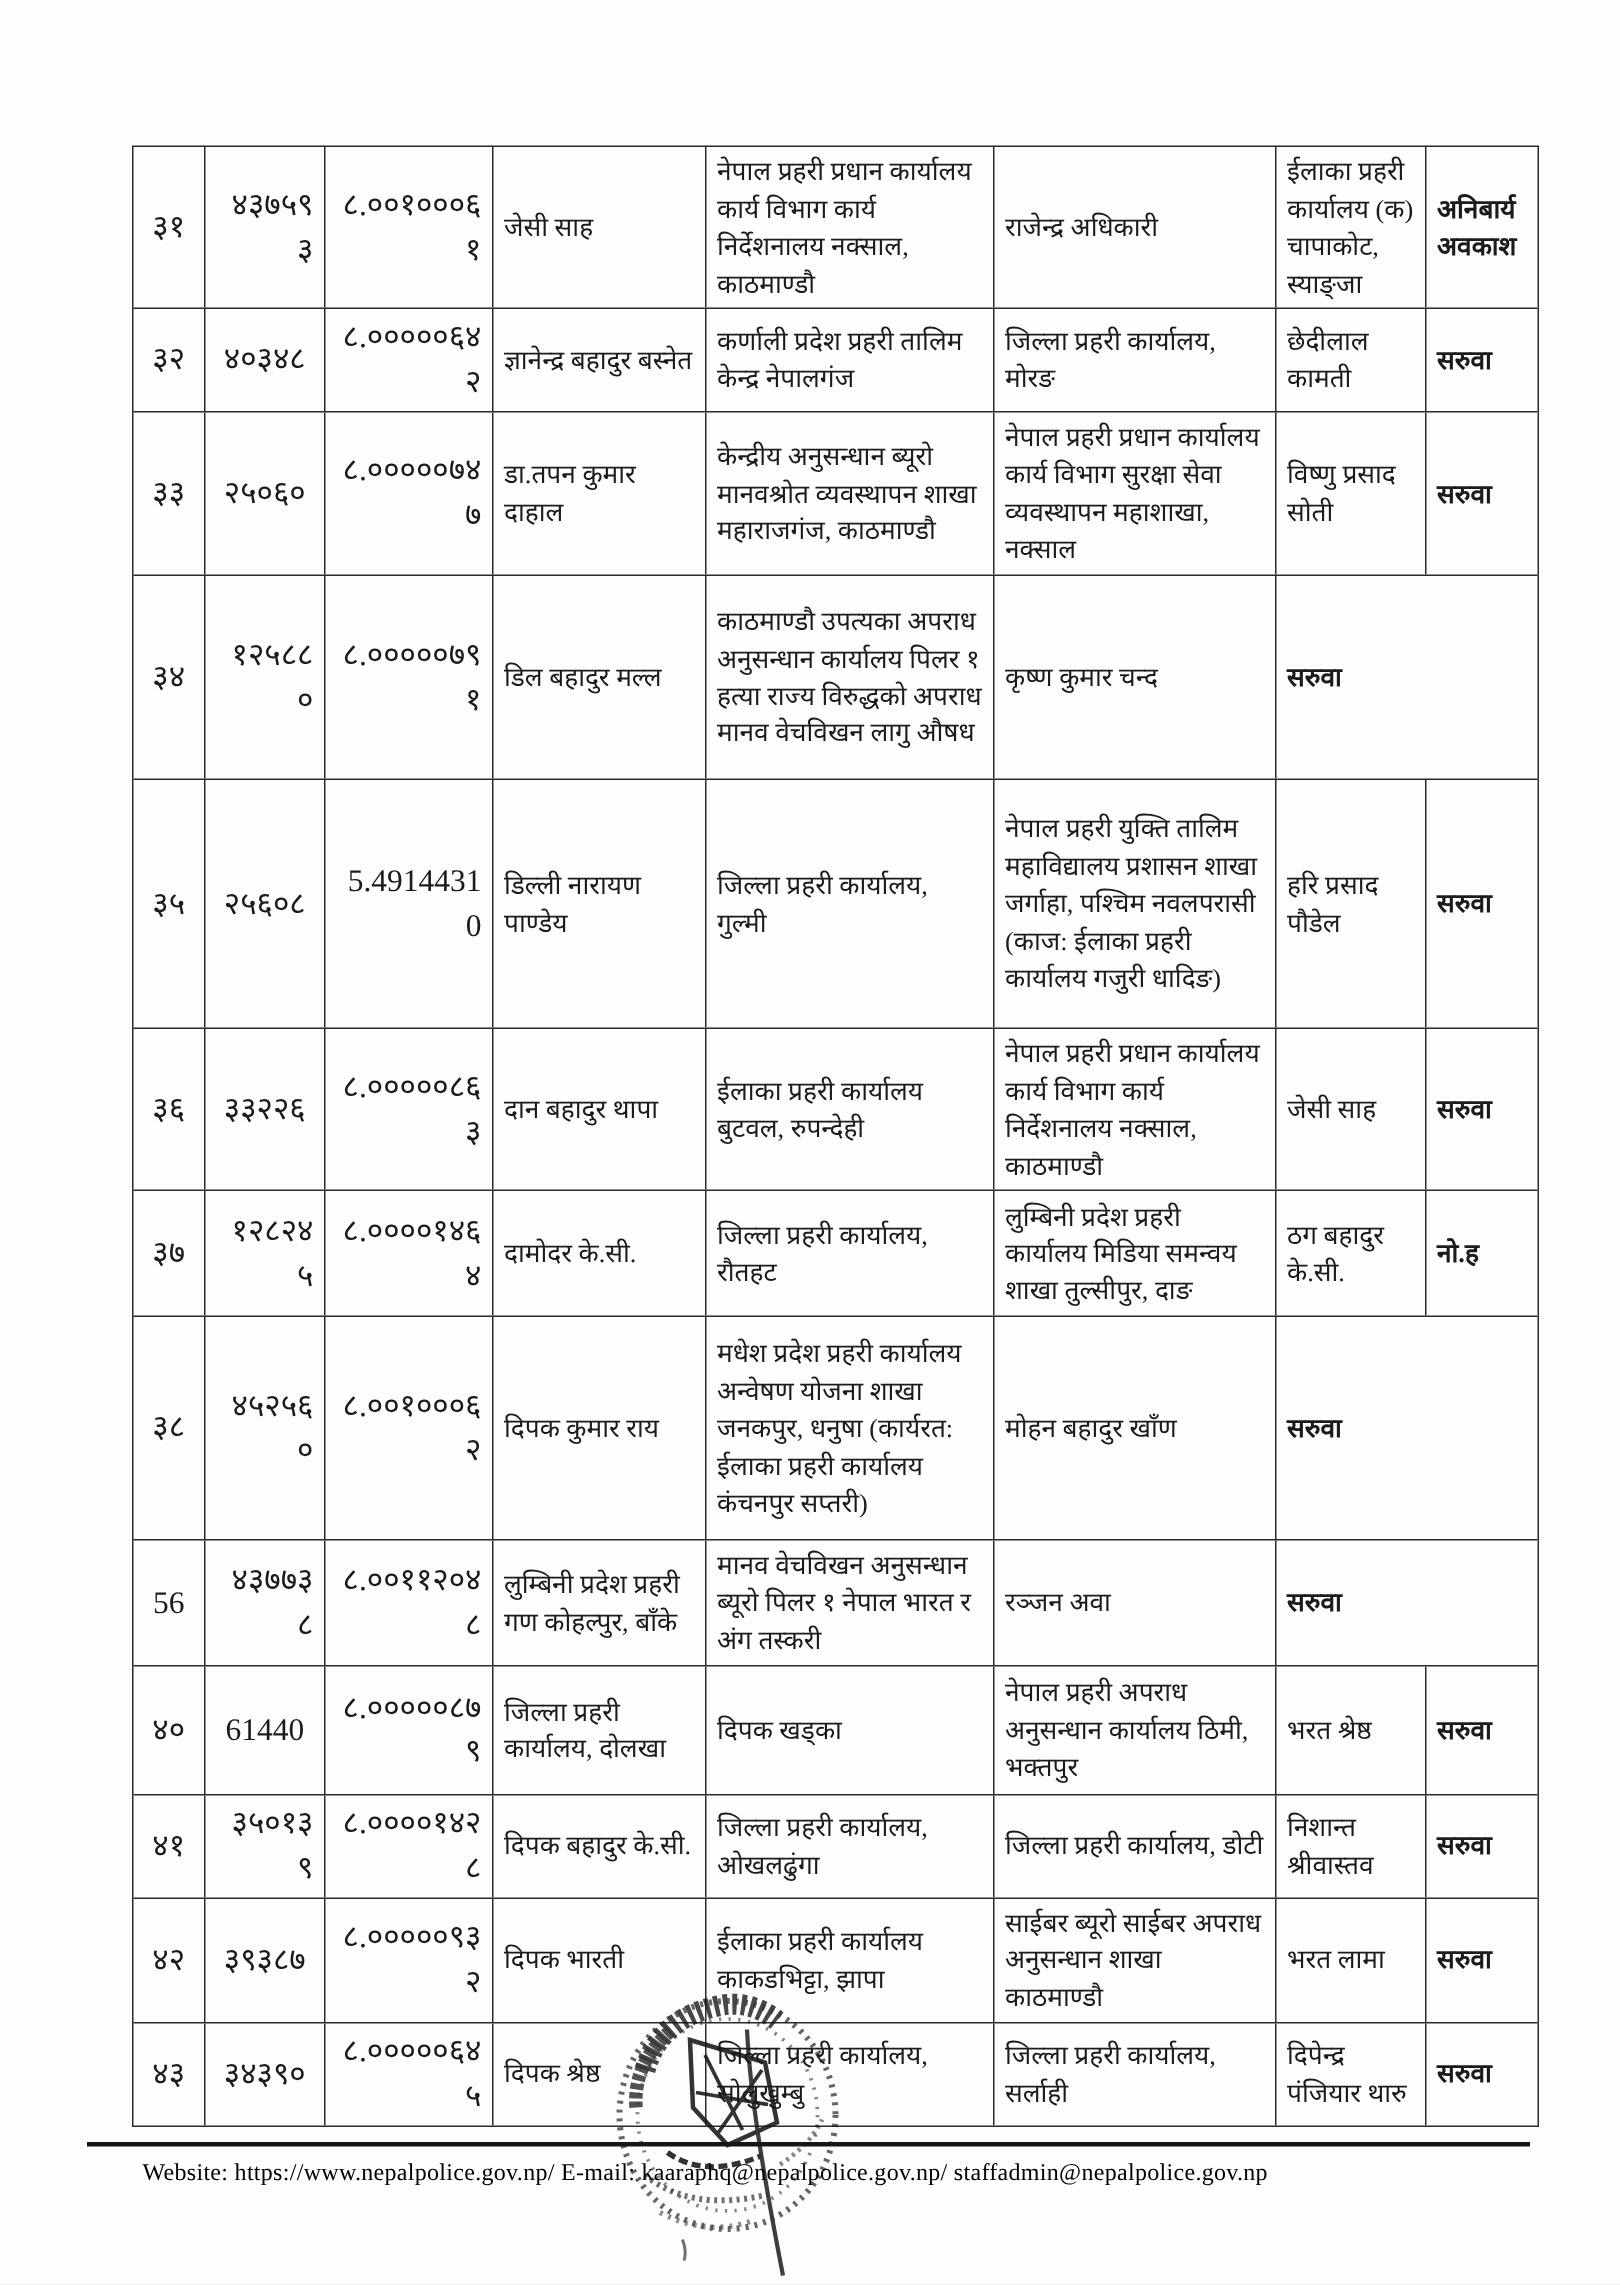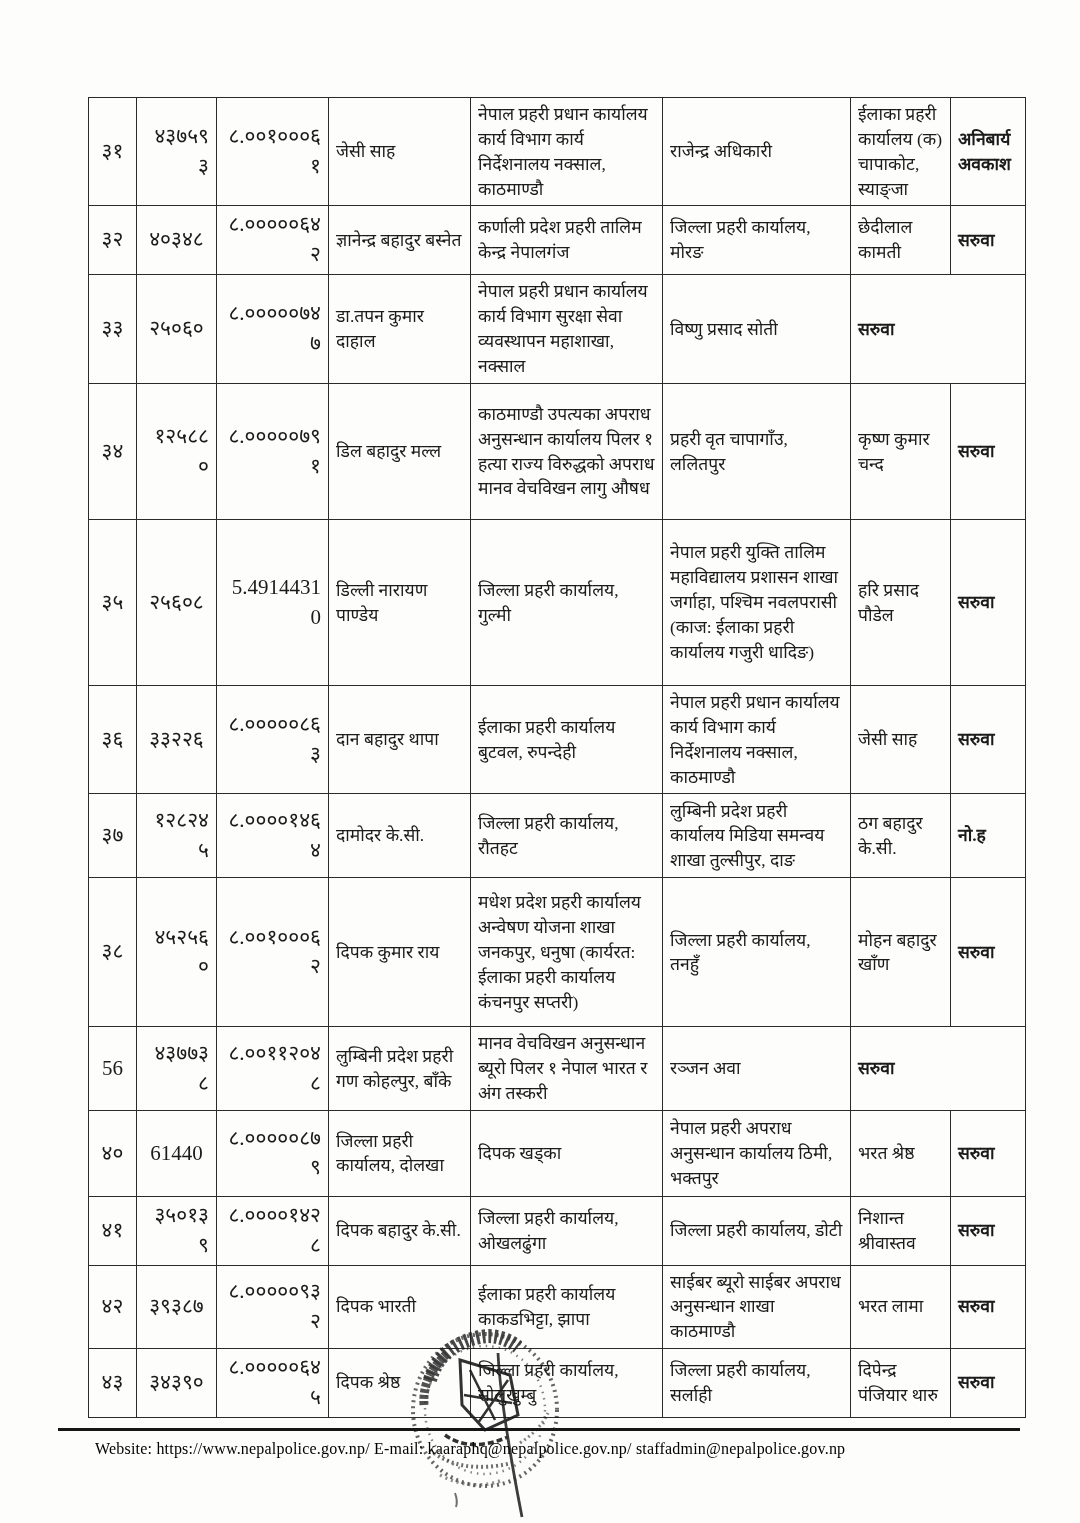--- a/index.html
+++ b/index.html
@@ -84,31 +84,31 @@
         <div class="tcell c-cur">कर्णाली प्रदेश प्रहरी तालिम केन्द्र नेपालगंज</div>
         <div class="tcell c-new">जिल्ला प्रहरी कार्यालय, मोरङ</div>
         <div class="tcell c-rec">छेदीलाल कामती</div>
         <div class="tcell c-status">सरुवा</div>
       </div>
       <div class="trow" style="min-height: 108px;">
         <div class="tcell c-sn">३३</div>
         <div class="tcell c-no">२५०६०</div>
         <div class="tcell c-code">८.०००००७४७</div>
         <div class="tcell c-name">डा.तपन कुमार दाहाल</div>
+        <div class="tcell c-cur">केन्द्रीय अनुसन्धान ब्यूरो मानवश्रोत व्यवस्थापन शाखा महाराजगंज, काठमाण्डौ</div>
         <div class="tcell c-new">नेपाल प्रहरी प्रधान कार्यालय कार्य विभाग सुरक्षा सेवा व्यवस्थापन महाशाखा, नक्साल</div>
         <div class="tcell c-rec">विष्णु प्रसाद सोती</div>
         <div class="tcell c-status">सरुवा</div>
       </div>
       <div class="trow" style="min-height: 135px;">
         <div class="tcell c-sn">३४</div>
         <div class="tcell c-no">१२५८८०</div>
         <div class="tcell c-code">८.०००००७९१</div>
         <div class="tcell c-name">डिल बहादुर मल्ल</div>
         <div class="tcell c-cur">काठमाण्डौ उपत्यका अपराध अनुसन्धान कार्यालय पिलर १ हत्या राज्य विरुद्धको अपराध मानव वेचविखन लागु औषध</div>
-        <div class="tcell c-new">प्रहरी वृत चापागाँउ, ललितपुर</div>
         <div class="tcell c-rec">कृष्ण कुमार चन्द</div>
         <div class="tcell c-status">सरुवा</div>
       </div>
       <div class="trow" style="min-height: 165px;">
         <div class="tcell c-sn">३५</div>
         <div class="tcell c-no">२५६०८</div>
         <div class="tcell c-code">5.49144310</div>
         <div class="tcell c-name">डिल्ली नारायण पाण्डेय</div>
         <div class="tcell c-cur">जिल्ला प्रहरी कार्यालय, गुल्मी</div>
         <div class="tcell c-new">नेपाल प्रहरी युक्ति तालिम महाविद्यालय प्रशासन शाखा जर्गाहा, पश्चिम नवलपरासी (काज: ईलाका प्रहरी कार्यालय गजुरी धादिङ)</div>
@@ -134,21 +134,20 @@
         <div class="tcell c-new">लुम्बिनी प्रदेश प्रहरी कार्यालय मिडिया समन्वय शाखा तुल्सीपुर, दाङ</div>
         <div class="tcell c-rec">ठग बहादुर के.सी.</div>
         <div class="tcell c-status">नो.ह</div>
       </div>
       <div class="trow" style="min-height: 148px;">
         <div class="tcell c-sn">३८</div>
         <div class="tcell c-no">४५२५६०</div>
         <div class="tcell c-code">८.००१०००६२</div>
         <div class="tcell c-name">दिपक कुमार राय</div>
         <div class="tcell c-cur">मधेश प्रदेश प्रहरी कार्यालय अन्वेषण योजना शाखा जनकपुर, धनुषा (कार्यरत: ईलाका प्रहरी कार्यालय कंचनपुर सप्तरी)</div>
-        <div class="tcell c-new">जिल्ला प्रहरी कार्यालय, तनहुँ</div>
         <div class="tcell c-rec">मोहन बहादुर खाँण</div>
         <div class="tcell c-status">सरुवा</div>
       </div>
       <div class="trow" style="min-height: 72px;">
         <div class="tcell c-sn">56</div>
         <div class="tcell c-no">४३७७३८</div>
         <div class="tcell c-code">८.००११२०४८</div>
         <div class="tcell c-cur">लुम्बिनी प्रदेश प्रहरी गण कोहल्पुर, बाँके</div>
         <div class="tcell c-new">मानव वेचविखन अनुसन्धान ब्यूरो पिलर १ नेपाल भारत र अंग तस्करी</div>
         <div class="tcell c-rec">रञ्जन अवा</div>

